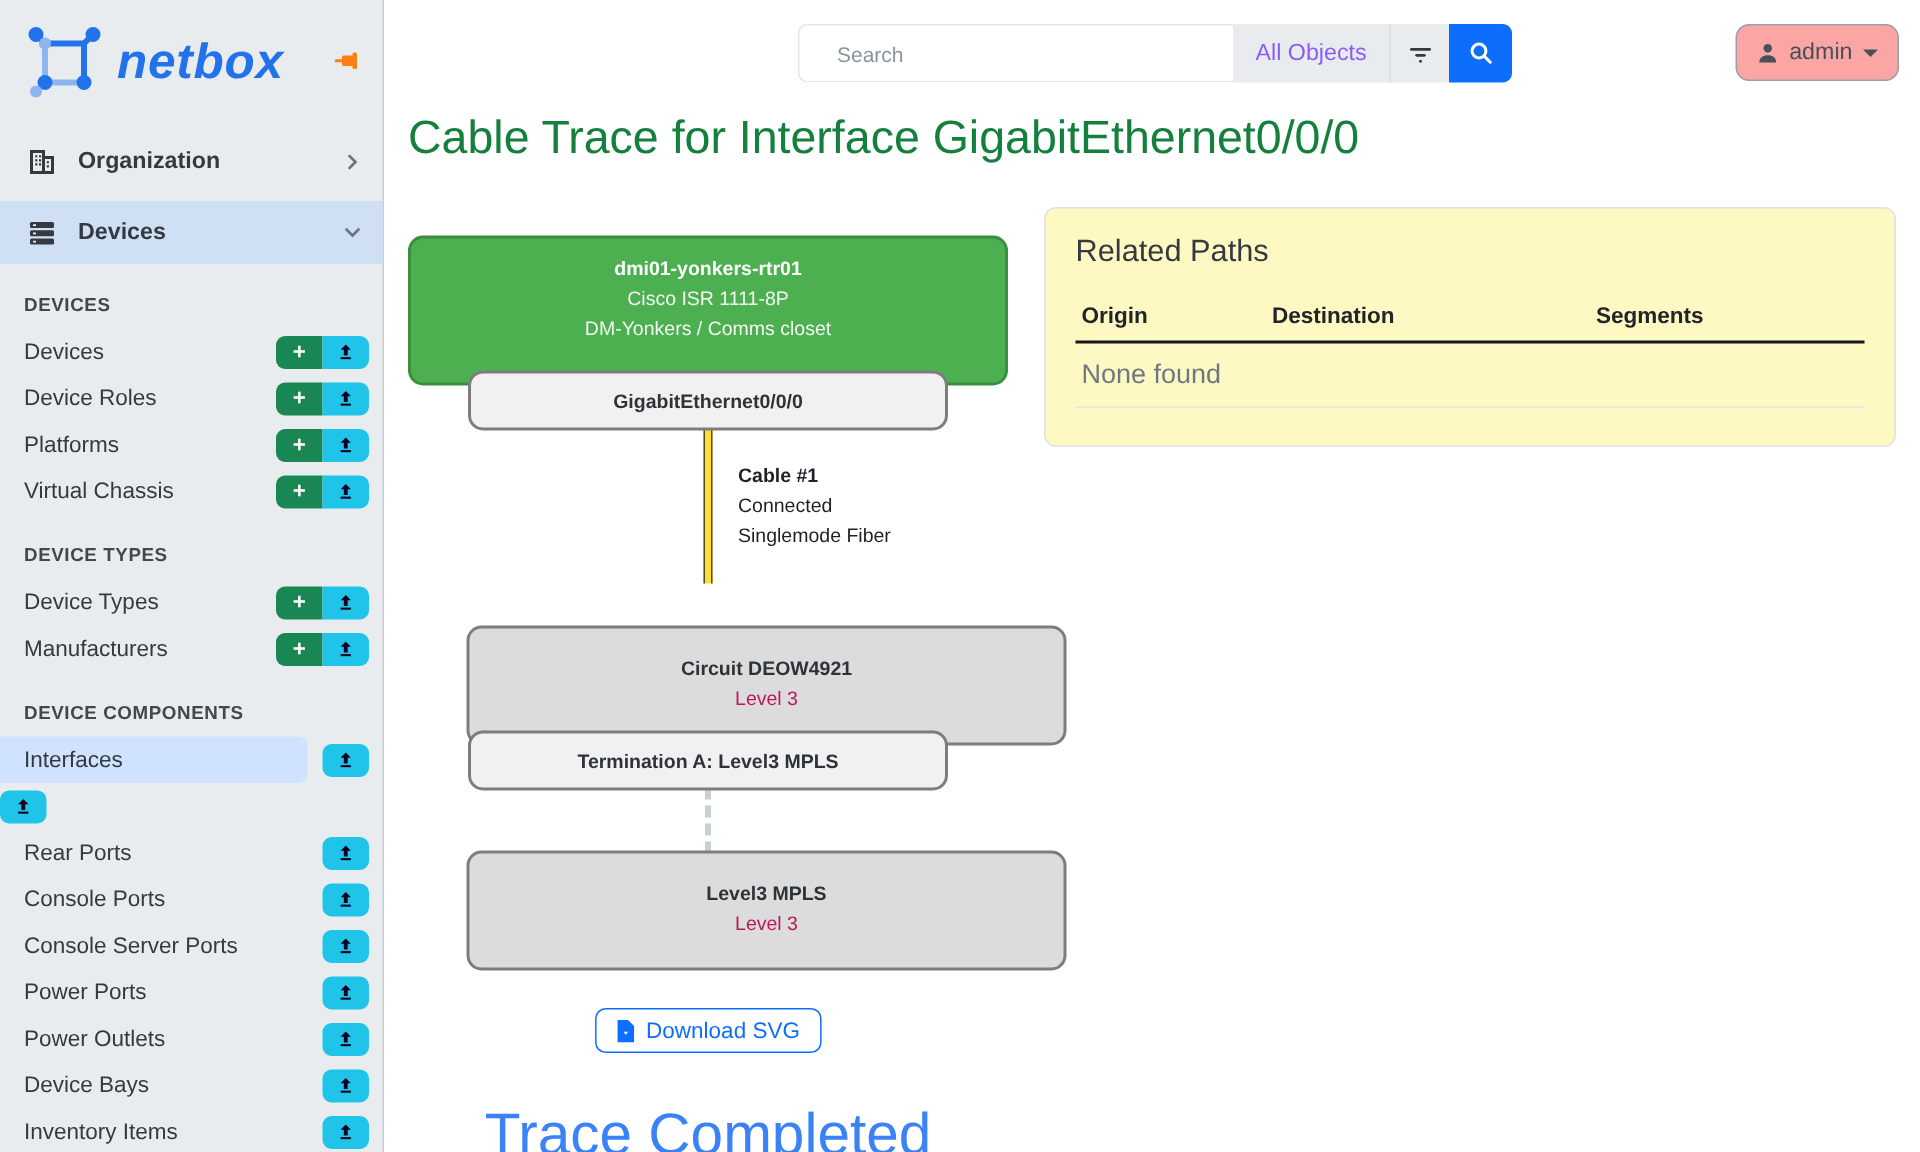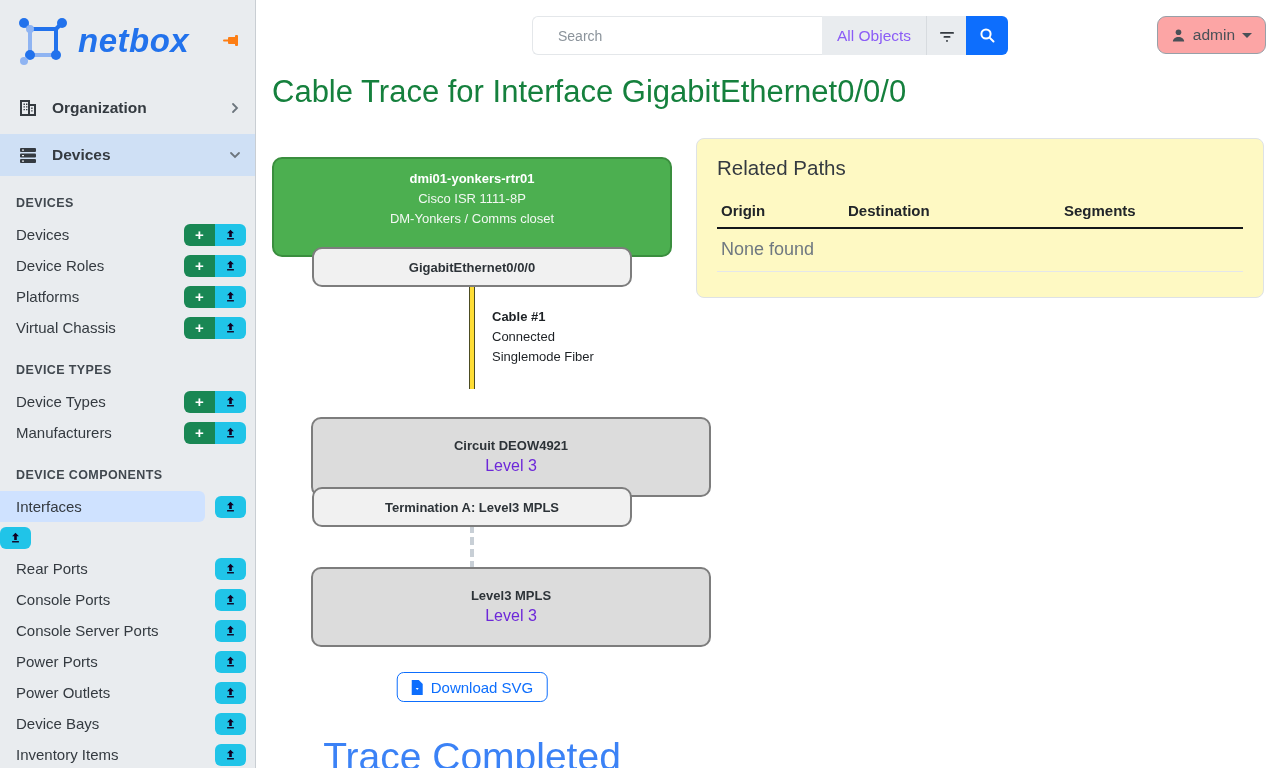--- a/index.html
+++ b/index.html
@@ -67,21 +67,21 @@
     border:2px solid #7d7d7d; z-index:4; display:flex; align-items:center;
     justify-content:center; font-weight:bold; font-size:13px; color:#2d3338; }
   .iface-box { top:90px; }
   .termz-box { top:230px; }
   .terma-box { top:330px; }
   .big-gray { left:0; width:400px; height:80px; background:#dcdcdc;
     border:2px solid #7d7d7d; z-index:2; padding-top:17px;margin-left:39px; }
   .circuit-box { top:260px; }
   .mpls-box { top:410px; }
   .big-gray .g-name { font-weight:bold; font-size:13px; line-height:20px; color:#2d3338; }
-  .big-gray .g-sub { font-size:16px; line-height:20px; color:#6d28d9; }
+  .big-gray .g-sub { font-size:13px; line-height:20px; color:#be185d; }
   .cable-line { position:absolute; left:197px; top:128px; width:6px; height:104px;
     background:#fedd35; border-left:1px solid #4c4c22; border-right:1px solid #4c4c22; z-index:1; }
   .cable-text { position:absolute; left:220px; top:150px; text-align:left;
     font-size:13px; line-height:20px; color:#1d2125; z-index:5; }
   .cable-label { font-weight:bold; }
   .dash-line { position:absolute; left:198px; top:368px; width:0; height:44px;
     border-left:4px dashed #c8cfd6; z-index:1; }
   .dl-btn { position:absolute; left:50%; top:515px; transform:translateX(-50%);
     height:30px; display:flex; align-items:center; gap:7px; background:#fff;
     border:1px solid #0d6efd; border-radius:7px; color:#0d6efd; font-size:15px;

